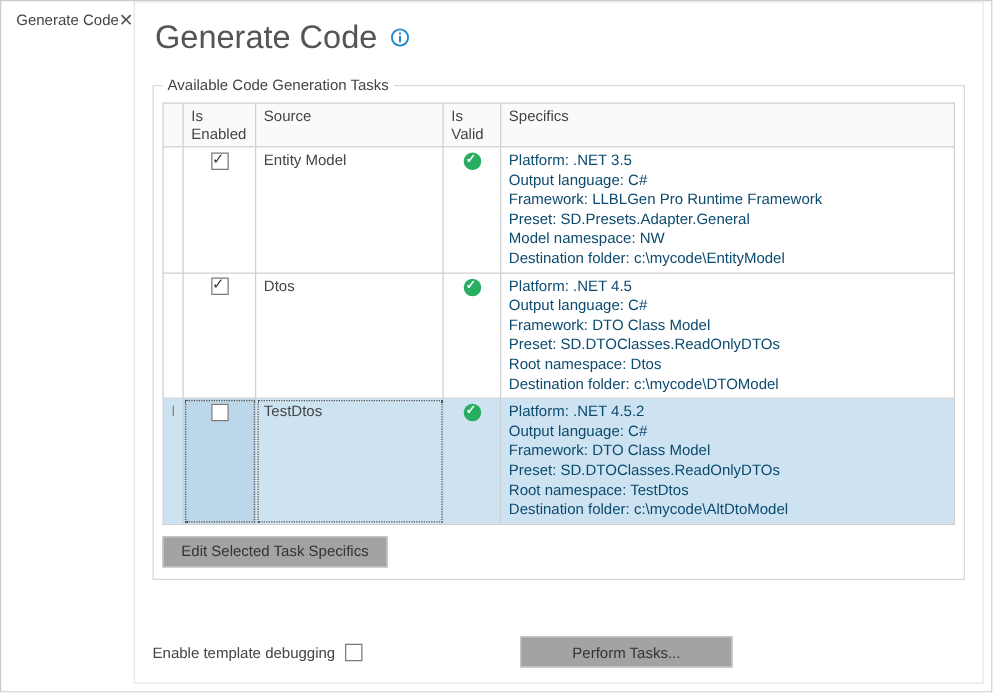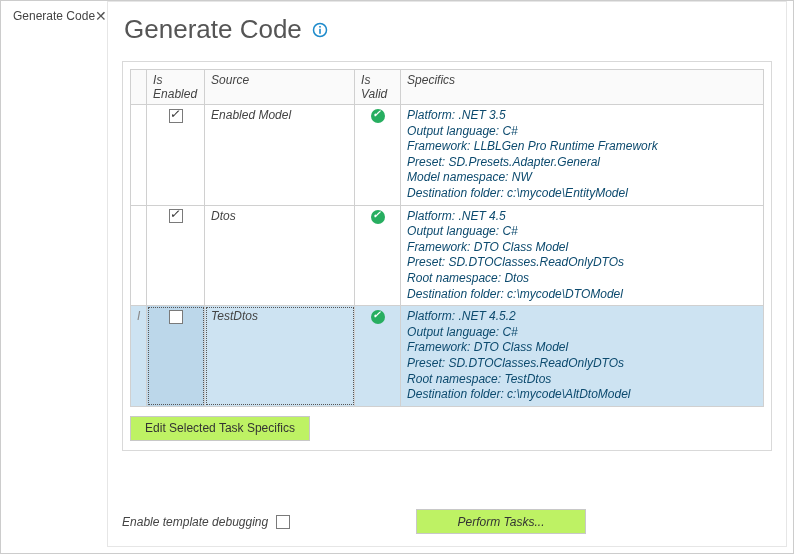--- a/index.html
+++ b/index.html
@@ -75,21 +75,20 @@
     font-size: 12px;
     color: #444;
     padding: 0 4px;
   }
   .grid {
     border: 1px solid #d0d0d0;
     background: #fff;
     border-collapse: collapse;
     width: 100%;
     table-layout: fixed;
-    font-style: italic;
   }
   .grid th, .grid td {
     border: 1px solid #d0d0d0;
     vertical-align: top;
     padding: 3px 6px;
     text-align: left;
     font-weight: normal;
     font-size: 12px;
   }
   .grid th {
@@ -151,33 +150,32 @@
   .row-cursor {
     color: #888;
     font-size: 12px;
     text-align: center;
   }
   .btn {
     display: inline-flex;
     align-items: center;
     justify-content: center;
     height: 23px;
-    background: #bef264;
+    background: #a3a3a3;
     border: 1px solid #c8c8c8;
     color: #333;
     font-size: 12px;
     padding: 0 14px;
     cursor: pointer;
   }
   .footer {
     display: flex;
     align-items: center;
     margin-top: auto;
     padding-top: 6px;
-    font-style: italic;
   }
   .footer .left {
     display: flex;
     align-items: center;
     gap: 8px;
     flex: 0 0 auto;
   }
   .footer .center {
     flex: 1 1 auto;
     display: flex;
@@ -204,20 +202,21 @@
     <div class="heading-row">
       <span class="heading">Generate Code</span>
       <svg class="info-icon" viewBox="0 0 16 16">
         <circle cx="8" cy="8" r="6.5" fill="none" stroke="currentColor" stroke-width="1.5"></circle>
         <rect x="7.2" y="6.8" width="1.6" height="5" fill="currentColor"></rect>
         <rect x="7.2" y="4" width="1.6" height="1.6" fill="currentColor"></rect>
       </svg>
     </div>
 
     <fieldset class="group">
+      <legend>Available Code Generation Tasks</legend>
 
       <table class="grid">
         <colgroup>
           <col class="col-handle">
           <col class="col-enabled">
           <col class="col-source">
           <col class="col-valid">
           <col class="col-specifics">
         </colgroup>
         <thead>
@@ -227,21 +226,21 @@
             <th>Source</th>
             <th>Is Valid</th>
             <th>Specifics</th>
           </tr>
         </thead>
         <tbody id="grid-body">
 
         <tr>
               <td class="row-cursor"></td>
               <td class="centered col-enabled-cell"><span class="checkbox checked"></span></td>
-              <td class="col-source-cell">Enabled Model</td>
+              <td class="col-source-cell">Entity Model</td>
               <td class="centered"><span class="valid-icon"></span></td>
               <td>
                 <span class="specifics-line">Platform: .NET 3.5</span>
                 <span class="specifics-line">Output language: C#</span>
                 <span class="specifics-line">Framework: LLBLGen Pro Runtime Framework</span>
                 <span class="specifics-line">Preset: SD.Presets.Adapter.General</span>
                 <span class="specifics-line">Model namespace: NW</span>
                 <span class="specifics-line">Destination folder: c:\mycode\EntityModel</span>
               </td>
             </tr>

